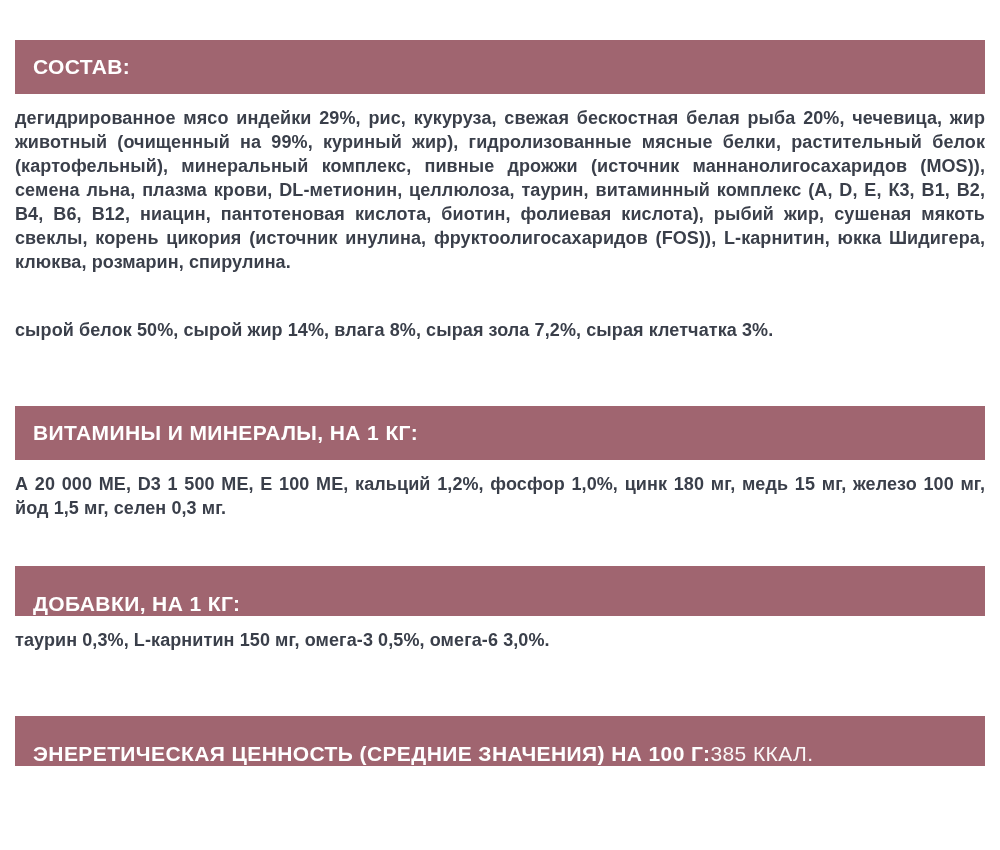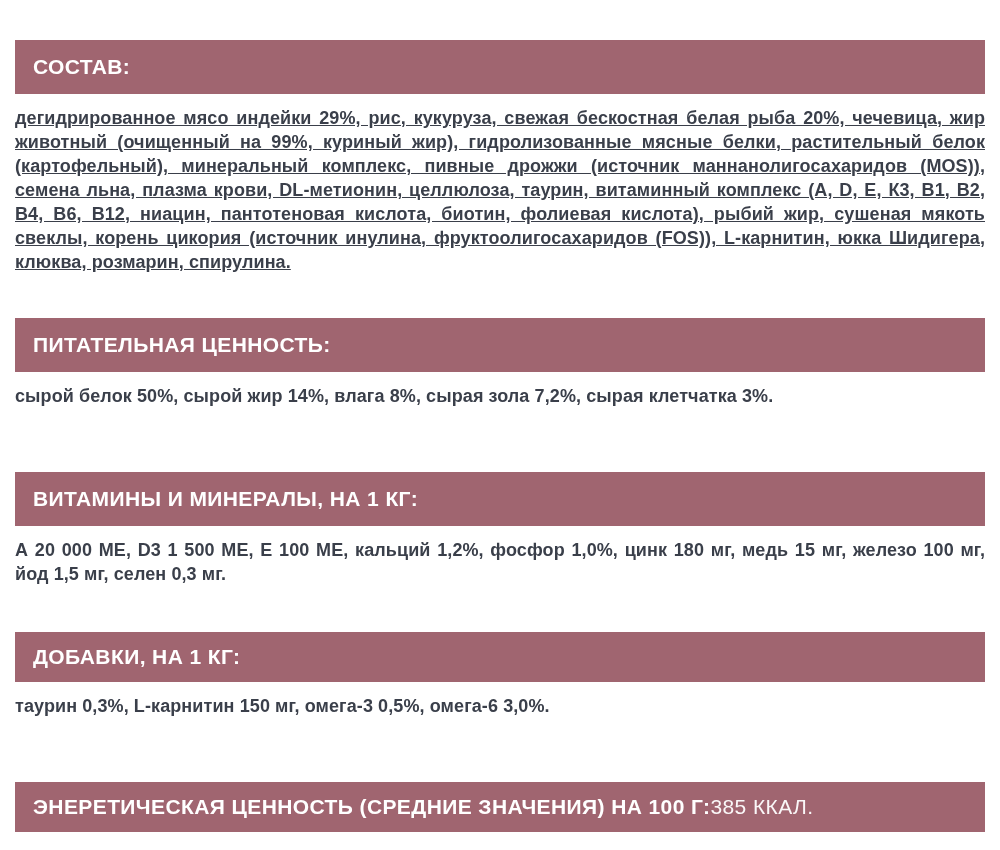--- a/index.html
+++ b/index.html
@@ -35,43 +35,40 @@
   .body-text {
     color: #3a3f4a;
     font-size: 18px;
     font-weight: 700;
     line-height: 24px;
     text-align: justify;
     letter-spacing: 0.1px;
     margin-top: 12px;
   }
   
-  .sec-1 .body-text { margin-bottom: 44px; text-decoration: underline; }
+  .sec-1 .body-text { margin-bottom: 44px; }
   .sec-2 .body-text { margin-bottom: 64px; }
   .sec-3 .body-text { margin-bottom: 46px; }
   .sec-4 .body-text { margin-bottom: 64px; }
   .sec-4 .section-bar,
-  .sec-5 .section-bar { height: 50px; }
+  .sec-5 .section-bar { height: 50px; align-items: flex-end; }
 </style>
 </head>
 <body>
 
 <div class="page">
 
   <div class="sec-1">
     <div class="section-bar">
       <span>СОСТАВ:</span>
     </div>
     <p class="body-text">дегидрированное мясо индейки 29%, рис, кукуруза, свежая бескостная белая рыба 20%, чечевица, жир животный (очищенный на 99%, куриный жир), гидролизованные мясные белки, растительный белок (картофельный), минеральный комплекс, пивные дрожжи (источник маннанолигосахаридов (MOS)), семена льна, плазма крови, DL-метионин, целлюлоза, таурин, витаминный комплекс (А, D, Е, К3, В1, В2, В4, В6, В12, ниацин, пантотеновая кислота, биотин, фолиевая кислота), рыбий жир, сушеная мякоть свеклы, корень цикория (источник инулина, фруктоолигосахаридов (FOS)), L-карнитин, юкка Шидигера, клюква, розмарин, спирулина.</p>
   </div>
 
   <div class="sec-2">
-    <div class="section-bar">
-      <span>ПИТАТЕЛЬНАЯ ЦЕННОСТЬ:</span>
-    </div>
     <p class="body-text">сырой белок 50%, сырой жир 14%, влага 8%, сырая зола 7,2%, сырая клетчатка 3%.</p>
   </div>
 
   <div class="sec-3">
     <div class="section-bar">
       <span>ВИТАМИНЫ И МИНЕРАЛЫ, НА 1 КГ:</span>
     </div>
     <p class="body-text">А 20 000 МЕ, D3 1 500 МЕ, Е 100 МЕ, кальций 1,2%, фосфор 1,0%, цинк 180 мг, медь 15 мг, железо 100 мг, йод 1,5 мг, селен 0,3 мг.</p>
   </div>
 

